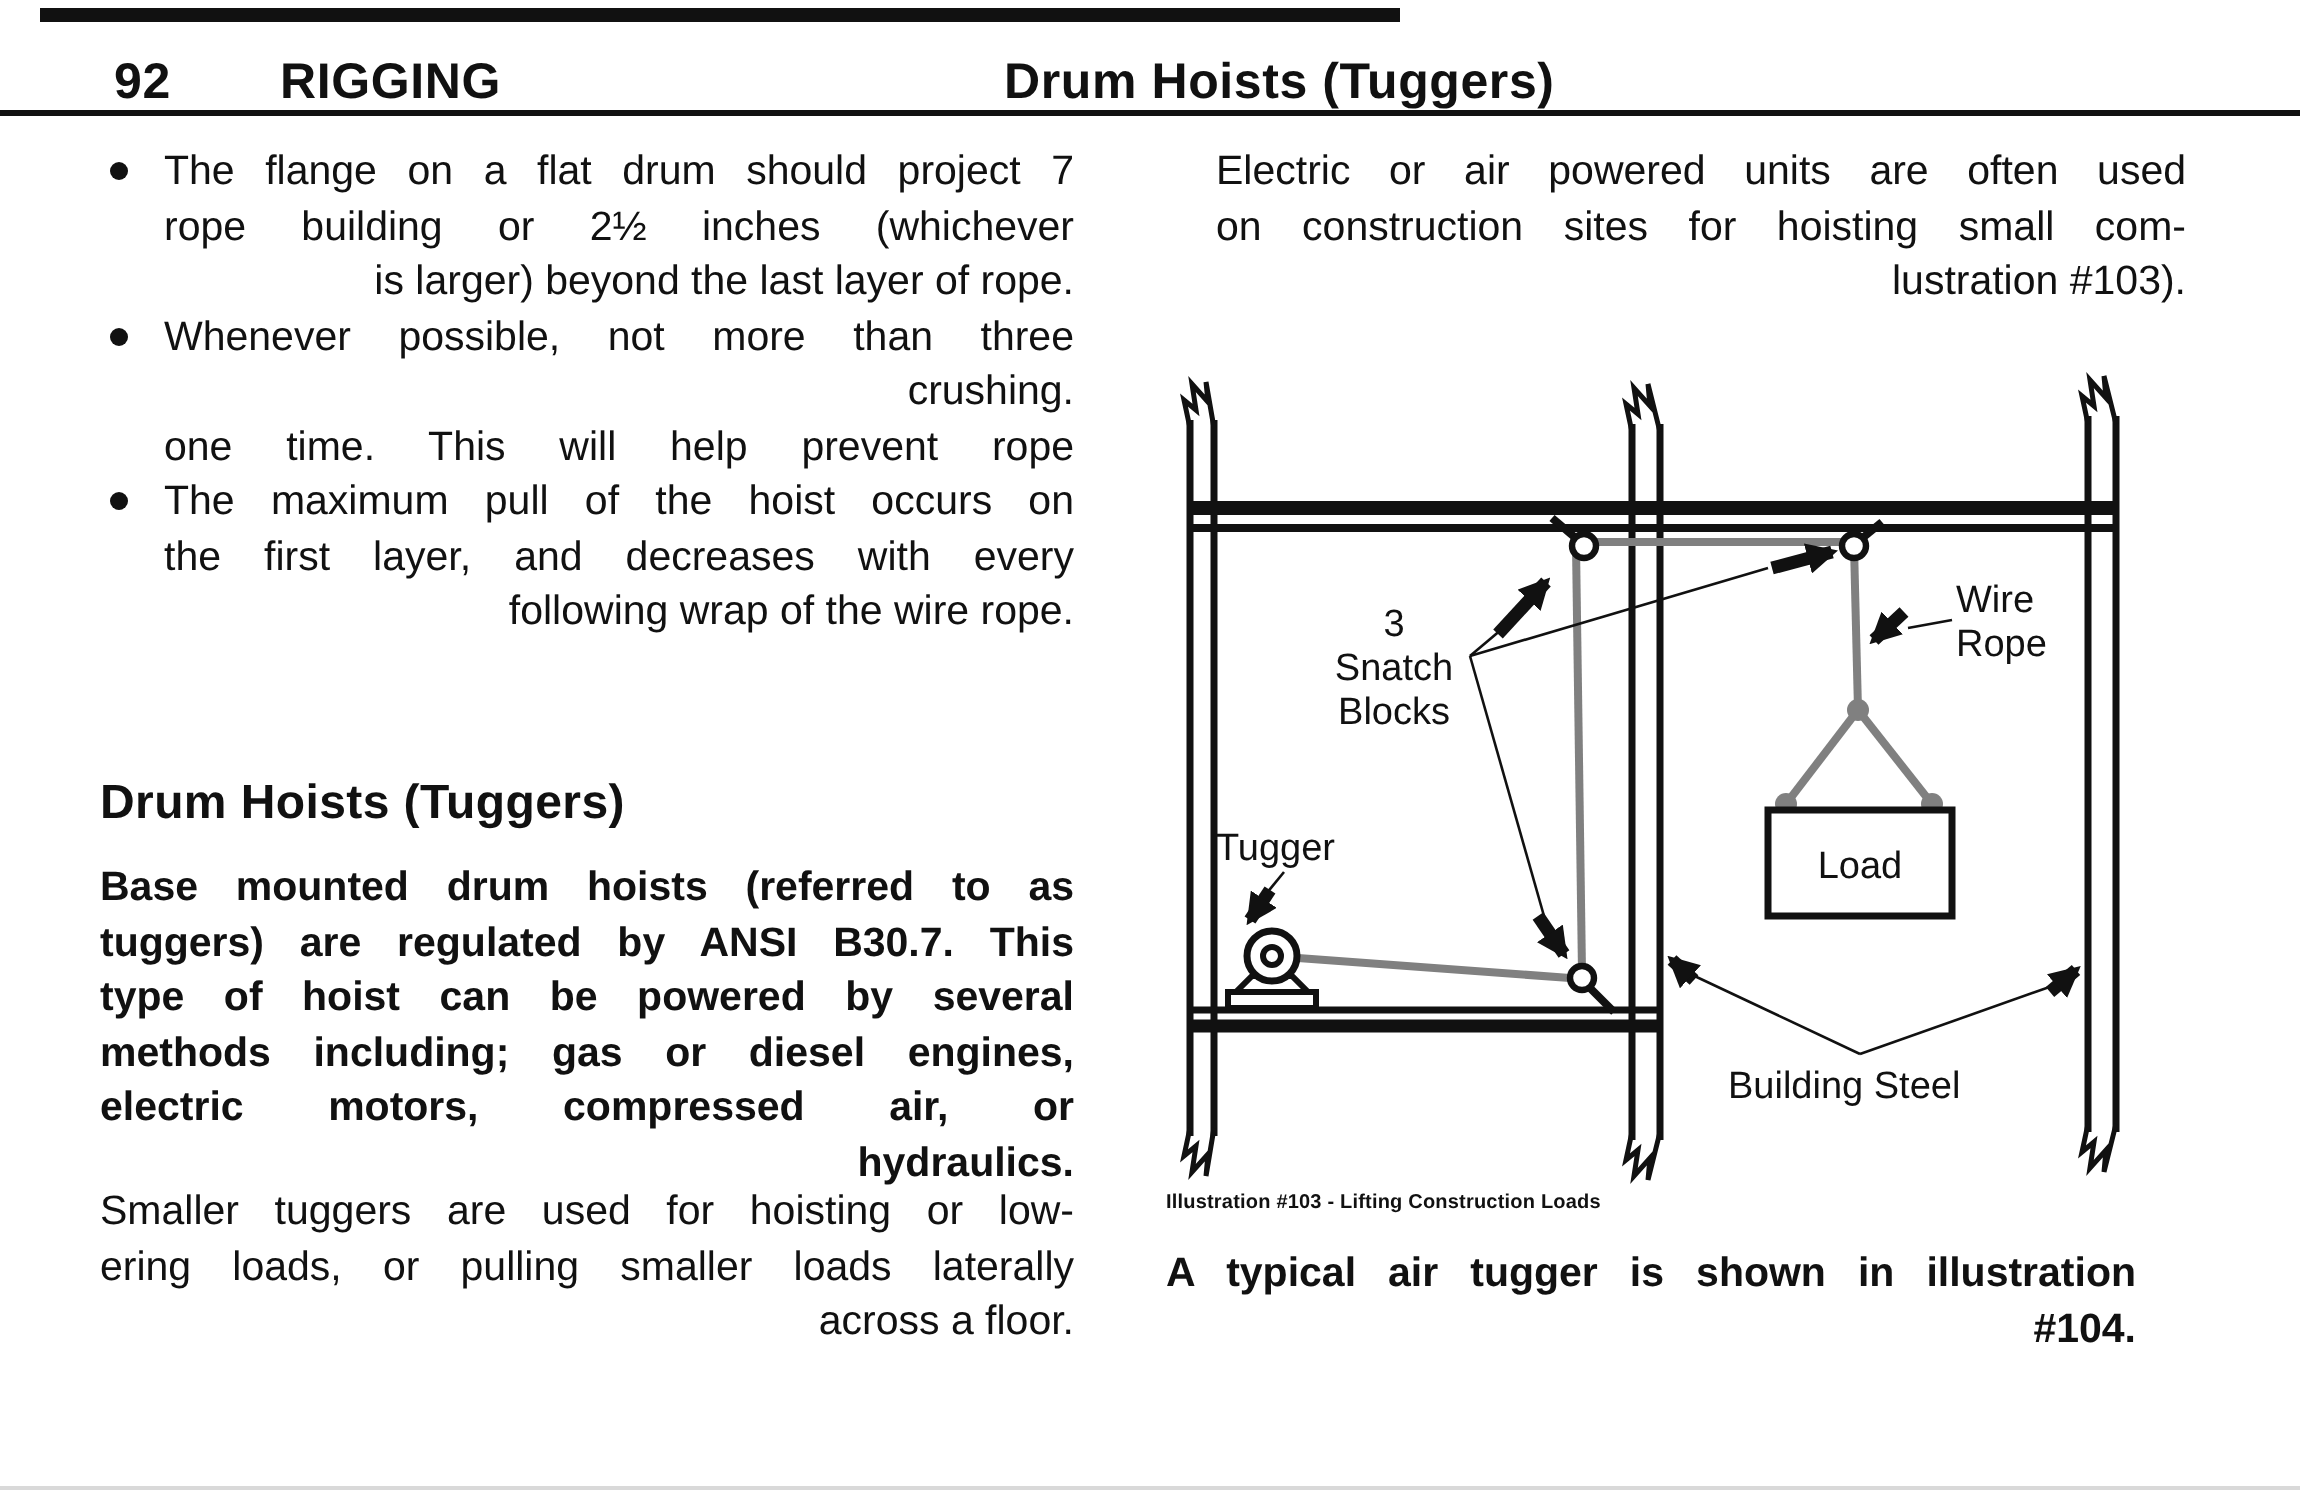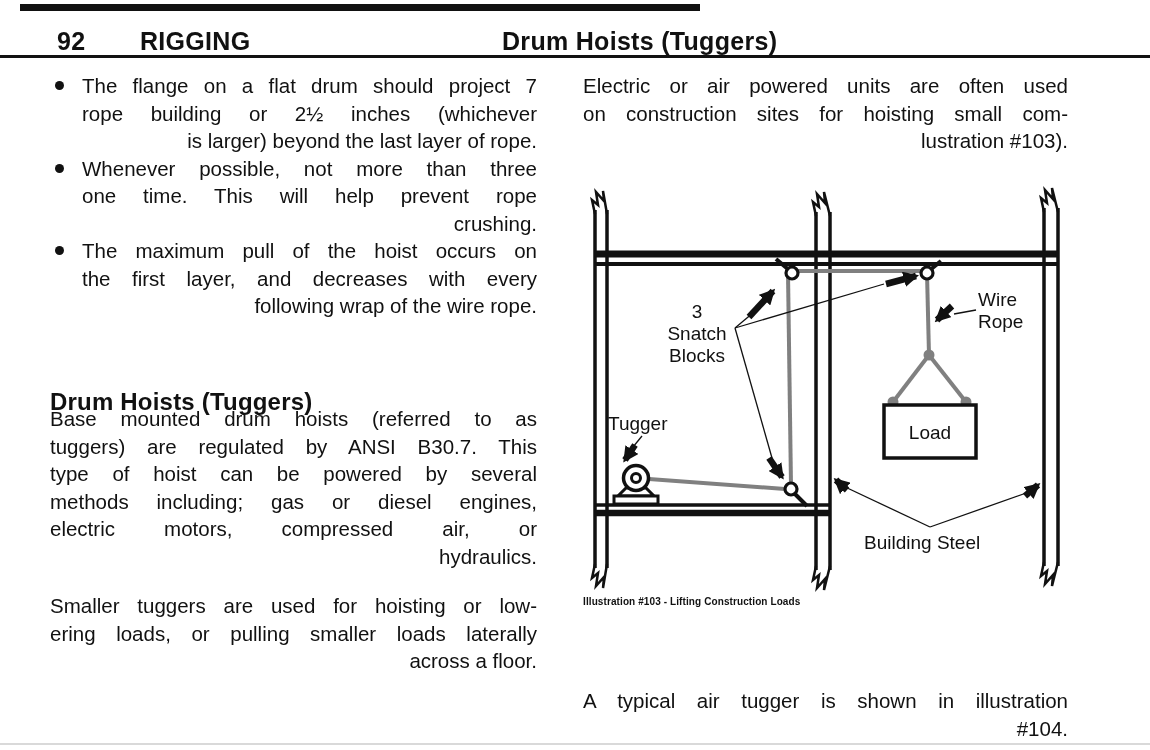--- a/index.html
+++ b/index.html
@@ -35,49 +35,49 @@
 <div class="abs col" style="left:50px;top:72px;">
   <div class="bullet-item">
     <span class="bullet-dot"></span>
     <div class="bodyline jline">The flange on a flat drum should project 7</div>
     <div class="bodyline jline">rope building or 2½ inches (whichever</div>
     <div class="bodyline lline">is larger) beyond the last layer of rope.</div>
   </div>
   <div class="bullet-item">
     <span class="bullet-dot"></span>
     <div class="bodyline jline">Whenever possible, not more than three</div>
+    <div class="bodyline lline">crushing.</div>
     <div class="bodyline jline">one time.  This will help prevent rope</div>
-    <div class="bodyline lline">crushing.</div>
   </div>
   <div class="bullet-item">
     <span class="bullet-dot"></span>
     <div class="bodyline jline">The maximum pull of the hoist occurs on</div>
     <div class="bodyline jline">the first layer, and decreases with every</div>
     <div class="bodyline lline">following wrap of the wire rope.</div>
   </div>
 </div>
 
 <div class="abs subhead" style="left:50px;top:388px;">Drum Hoists (Tuggers)</div>
 
-<div class="abs col" style="left:50px;top:405px;">
+<div class="abs col" style="left:50px;top:430px;font-weight:bold;">
   <div class="bodyline jline">Base mounted drum hoists (referred to as</div>
   <div class="bodyline jline">tuggers) are regulated by ANSI B30.7.  This</div>
   <div class="bodyline jline">type of hoist can be powered by several</div>
   <div class="bodyline jline">methods including; gas or diesel engines,</div>
   <div class="bodyline jline">electric motors, compressed air, or</div>
   <div class="bodyline lline">hydraulics.</div>
 </div>
 
 <div class="abs col" style="left:50px;top:592px;">
   <div class="bodyline jline">Smaller tuggers are used for hoisting or low-</div>
   <div class="bodyline jline">ering loads, or pulling smaller loads laterally</div>
   <div class="bodyline lline">across a floor.</div>
 </div>
 
-<div class="abs" style="left:583px;top:72px;width:485px;">
+<div class="abs" style="left:608px;top:72px;width:485px;">
   <div class="bodyline jline">Electric or air powered units are often used</div>
   <div class="bodyline jline">on construction sites for hoisting small com-</div>
   <div class="bodyline lline">lustration #103).</div>
 </div>
 
 <svg class="abs" style="left:583px;top:186px;" width="487" height="412" viewBox="0 0 487 412">
   <defs>
     <marker id="ah" viewBox="0 0 10 10" refX="8" refY="5" markerWidth="2.4" markerHeight="2.4" orient="auto-start-reverse">
       <path d="M0,0 L10,5 L0,10 Z" fill="#111"></path>
     </marker>
@@ -164,18 +164,18 @@
     <line x1="186" y1="272" x2="199" y2="291" marker-end="url(#ah)"></line>
     <line x1="369" y1="120" x2="354" y2="134" marker-end="url(#ah)"></line>
     <line x1="52" y1="259" x2="42" y2="274" marker-end="url(#ah)"></line>
     <line x1="264" y1="304" x2="253" y2="294" marker-end="url(#ah)"></line>
     <line x1="442" y1="310" x2="455" y2="299" marker-end="url(#ah)"></line>
   </g>
 </svg>
 
 <div class="abs caption" style="left:583px;top:596px;">Illustration #103 - Lifting Construction Loads</div>
 
-<div class="abs" style="left:583px;top:687px;width:485px;">
+<div class="abs" style="left:583px;top:623px;width:485px;font-weight:bold;">
   <div class="bodyline jline">A typical air tugger is shown in illustration</div>
   <div class="bodyline lline">#104.</div>
 </div>
 
 <div class="abs bottomedge"></div>
 
 </body></html>

